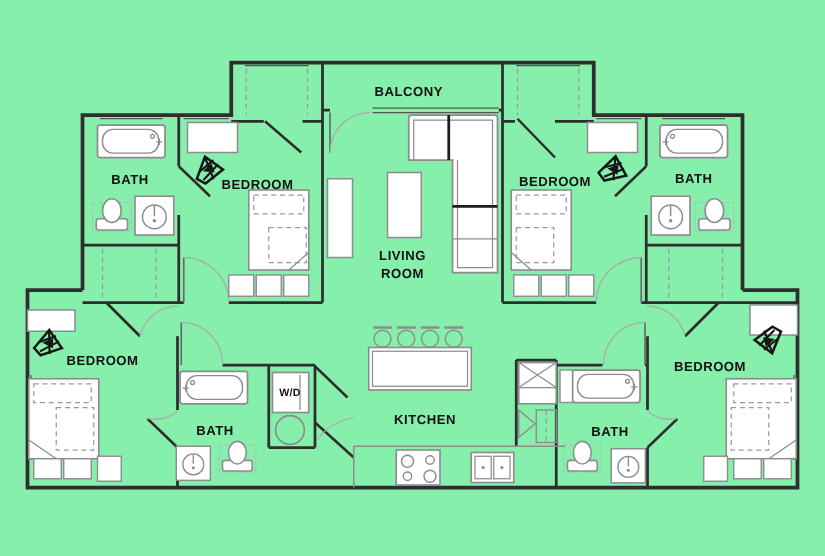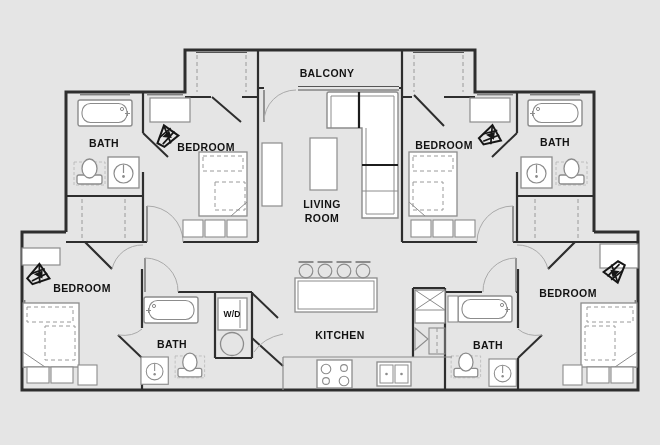--- a/index.html
+++ b/index.html
@@ -1,16 +1,16 @@
 <!DOCTYPE html>
 <html><head>
 <meta charset="utf-8">
 <style>
   html,body{margin:0;padding:0;background:#ffffff;}
-  .stage{width:660px;height:445px;position:relative;background:#e5e5e5;overflow:hidden;
+  .stage{width:660px;height:445px;position:relative;background:#86efac;overflow:hidden;
          font-family:"Liberation Sans",sans-serif;}
   svg{display:block;}
   .lbl{font-family:"Liberation Sans",sans-serif;font-weight:bold;font-size:10.5px;
        fill:#121212;text-anchor:middle;letter-spacing:.4px;}
   .lbl-sm{font-size:8.5px;letter-spacing:.2px;}
   .wall{stroke:#2e2e2e;fill:none;}
   .furn{stroke:#8c8c8c;fill:#ffffff;}
   .furnl{stroke:#8c8c8c;fill:none;}
   .dash{stroke:#9a9a9a;fill:none;stroke-dasharray:4 3;}
   .arc{stroke:#aaaaaa;fill:none;stroke-width:1;}

